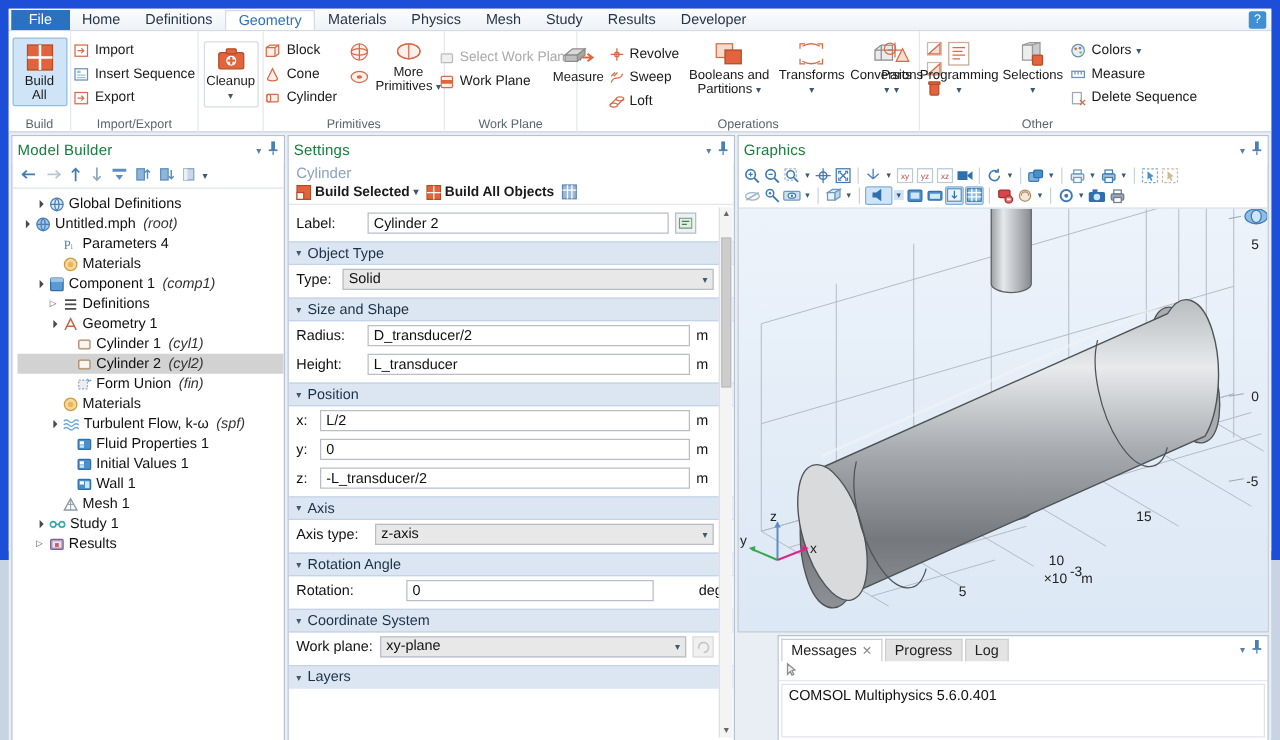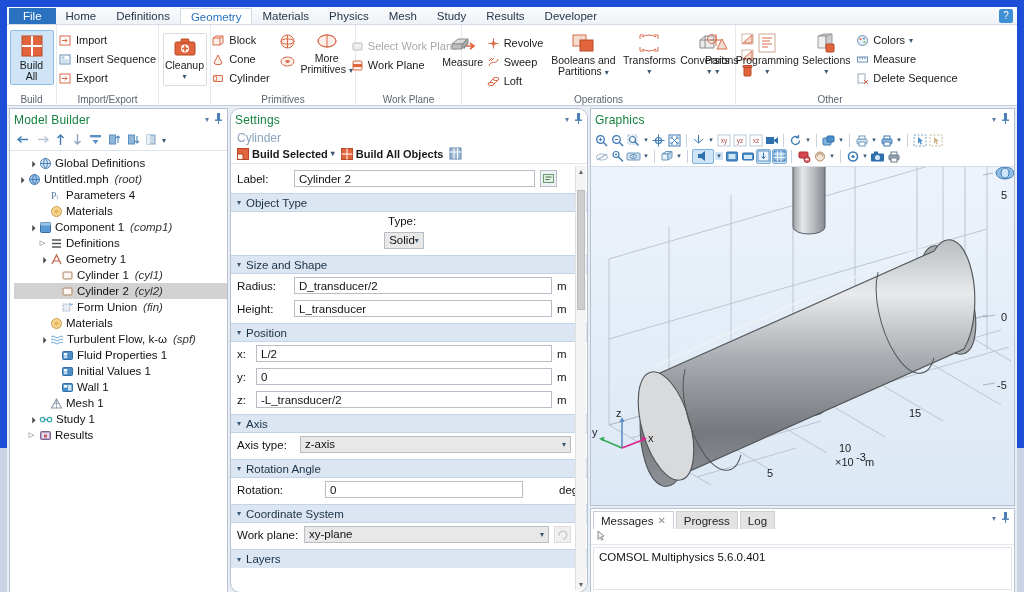--- a/index.html
+++ b/index.html
@@ -101,21 +101,21 @@
   .tnode {
     display:flex; align-items:center; height:16px; gap:3px; white-space:nowrap;
     padding-left:2px;
   }
   .tnode.sel { background:#d2d2d2; }
   .tarrow { width:9px; font-size:7px; color:#4a4a4a; text-align:center; flex:0 0 9px; }
   .tlabel { color:#111; }
   .titalic { color:#333; font-style:italic; margin-left:3px; }
 
   
-  #settings { width:358px;border-radius:10px; }
+  #settings { width:358px; }
   .set-sub { font-size:12px; color:#8aa4bd; padding:0 0 1px 6px; }
   .set-actions {
     display:flex; align-items:center; gap:6px; padding:1px 6px 3px 6px;
     font-size:11px; border-bottom:1px solid #e2e7ee;
   }
   .act { display:flex; align-items:center; gap:3px; font-weight:bold; cursor:default; }
   .set-scroll { flex:1; overflow:hidden; position:relative; }
   .row {
     display:flex; align-items:center; gap:5px; padding:3px 14px 3px 6px;
     font-size:11.5px;
@@ -165,21 +165,21 @@
 
   .canvas {
     flex:1; position:relative; overflow:hidden;
     background:linear-gradient(#edf3fa,#e2ecf7 60%,#dce8f5);
     border-top:1px solid #d6dde6;
   }
   .canvas svg { position:absolute; left:0; top:0; }
   .axtext { font-family:"Liberation Sans",sans-serif; font-size:11px; fill:#222; }
 
   
-  #messages { height:85px; }
+  #messages { height:85px;margin-left:32px; }
   .msg-tabs { display:flex; align-items:flex-end; height:20px; padding-left:2px; position:relative; }
   .mtab {
     padding:2px 7px 2px 7px; font-size:11.5px; color:#222; cursor:default;
     display:flex; align-items:center; gap:4px; height:18px;
     background:#e3e3e3; border:1px solid #cfcfcf; border-bottom:none; margin-right:2px;
   }
   .mtab.active { background:#fff; border-color:#c4cedb; font-weight:normal; }
   .msg-tool { height:16px; display:flex; align-items:center; padding-left:4px; border-bottom:1px solid #e3e8ee; }
   .msg-body { flex:1; padding:3px 5px; font-size:11.5px; color:#111; background:#fff;
      border:1px solid #dfe4ea; margin:2px; }
@@ -856,21 +856,21 @@
                 <line x1="2.5" y1="3" x2="8.5" y2="3" stroke="#4e7a56"></line>
                 <line x1="2.5" y1="5.5" x2="6.5" y2="5.5" stroke="#4e7a56"></line>
               </svg>
           </span>
         </div>
 
         <div class="sectionhdr">
           <span class="caret">▾</span>
           <span>Object Type</span>
         </div>
-        <div class="row" style="padding-right:16px;flex-direction:column;">
+        <div class="row" style="padding-right:16px;">
           <label class="lbl" style="width:32px;">Type:</label>
           <div class="sel-box">
             <span>Solid</span>
             <span class="caret">▾</span>
           </div>
         </div>
 
         <div class="sectionhdr">
           <span class="caret">▾</span>
           <span>Size and Shape</span>

